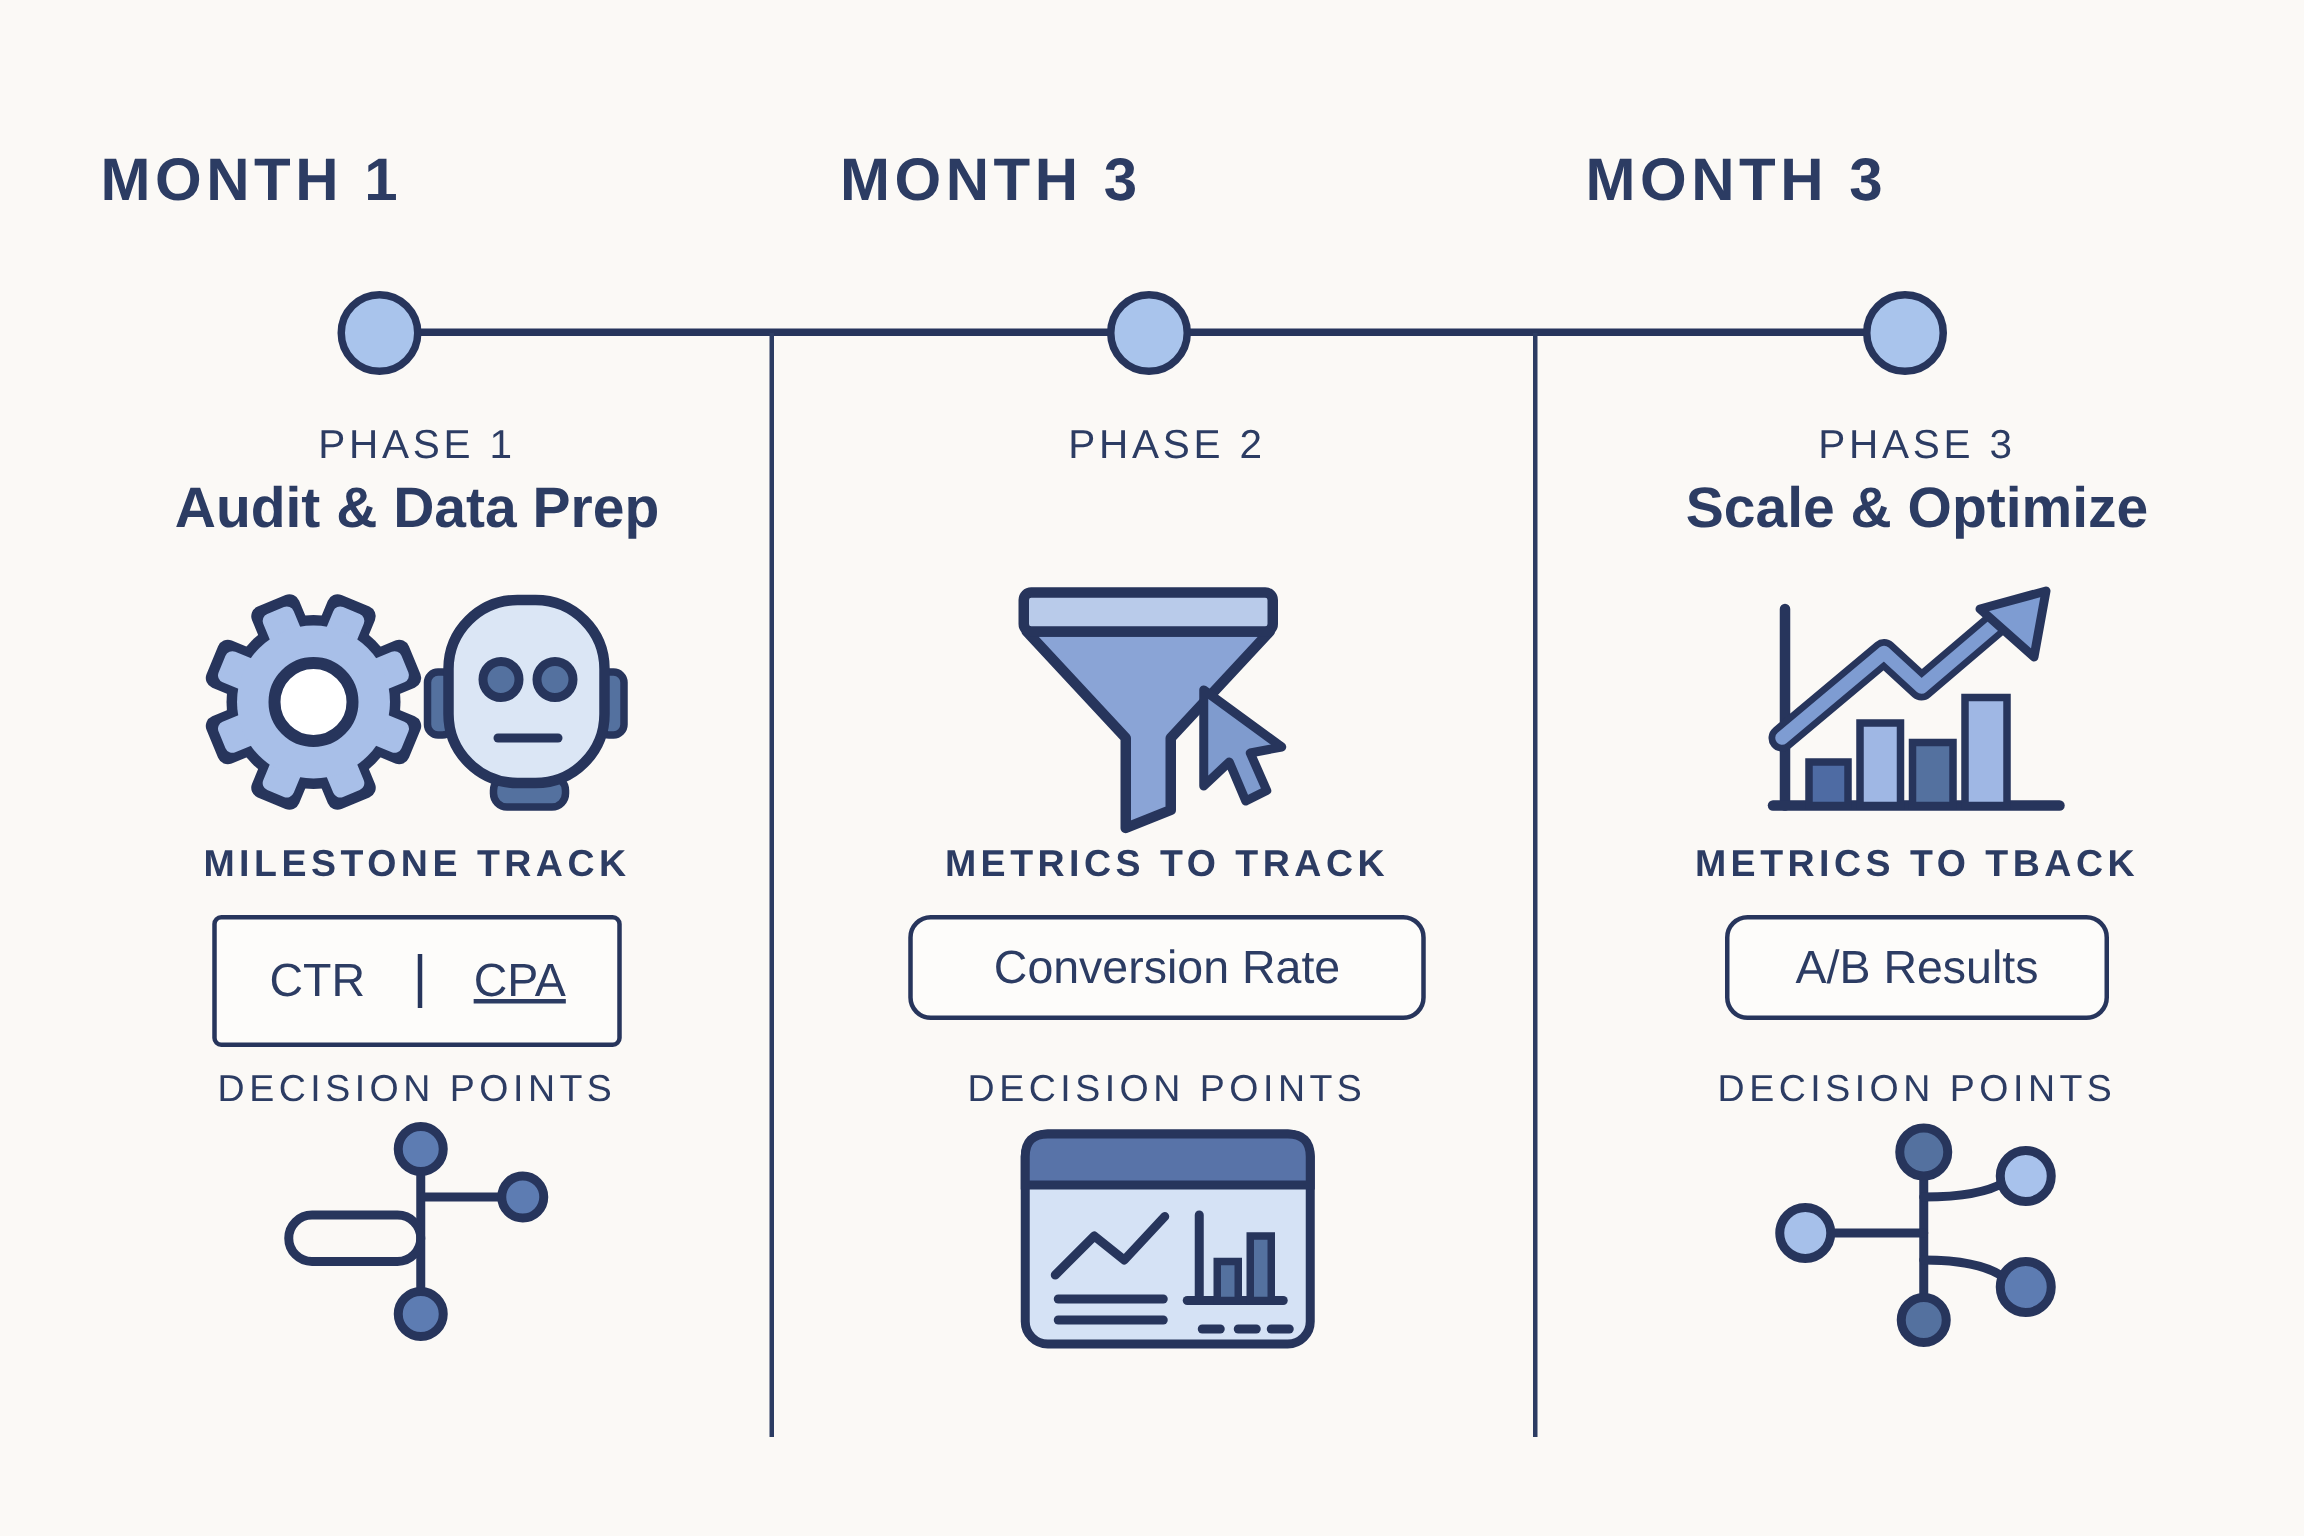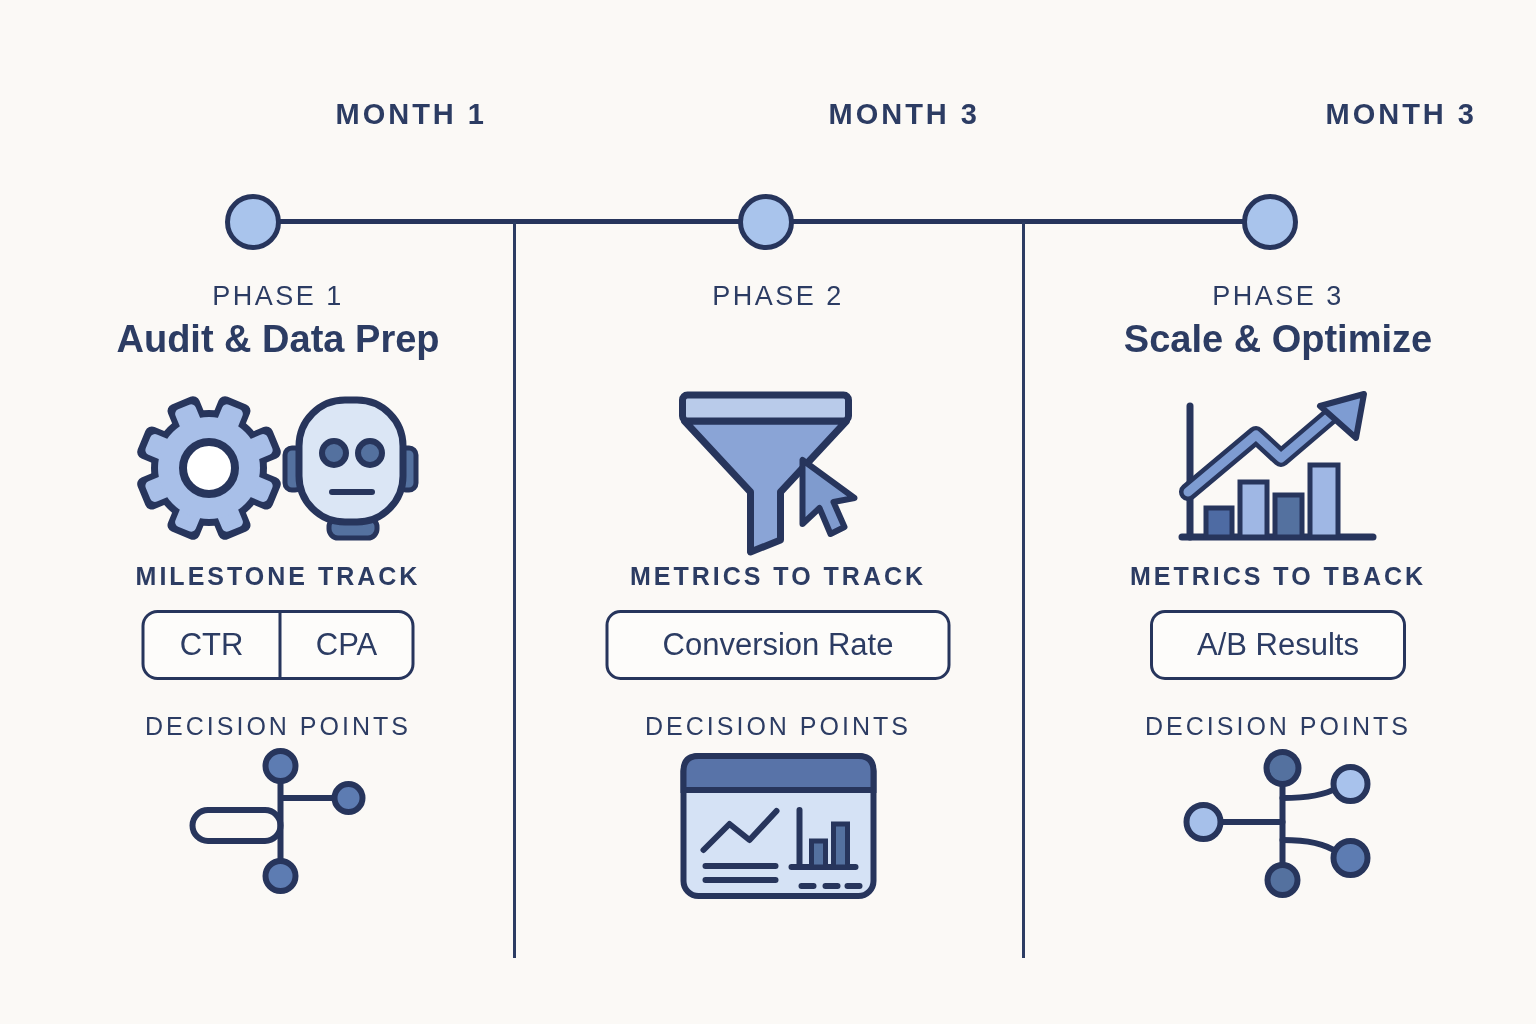--- a/index.html
+++ b/index.html
@@ -4,22 +4,22 @@
 <style>
   html,body{margin:0;padding:0;}
   body{
     width:1536px;height:1024px;position:relative;overflow:hidden;
     background:#fbf9f6;
     font-family:"Liberation Sans", sans-serif;
     color:#2c3c63;
   }
   
   .month-title{
-    position:absolute;top:98px;width:420px;text-align:right;
-    font-size:29px;font-weight:700;letter-spacing:3px;color:#2c3c63;
+    position:absolute;top:98px;width:420px;text-align:left;
+    font-size:40px;font-weight:700;letter-spacing:3px;color:#2c3c63;
   }
   
   .timeline-line{
     position:absolute;left:253px;top:219px;width:1017px;height:5px;
     background:#27355c;border-radius:3px;
   }
   .timeline-node{
     position:absolute;top:194px;width:56px;height:56px;border-radius:50%;
     background:#a9c4ec;border:5px solid #27355c;box-sizing:border-box;
   }
@@ -36,26 +36,26 @@
   .badge-row{top:610px;}
   .decision-header{top:712px;font-size:25px;font-weight:400;letter-spacing:3px;}
   .decision-icon{top:748px;}
   
   .badge{
     display:flex;align-items:center;justify-content:center;
     border:3.5px solid #27355c;border-radius:15px;height:70px;
     box-sizing:border-box;background:#fdfcfa;
     font-size:31px;font-weight:500;color:#2c3c63;
   }
-  .badge-group{display:flex;border:3.5px solid #27355c;border-radius:16px;height:70px;box-sizing:border-box;background:#fdfcfa;}
+  .badge-group{display:flex;border:3.5px solid #27355c;border-radius:6px;height:88px;box-sizing:border-box;background:#fdfcfa;align-items:center;}
   .badge-cell{
     display:flex;align-items:center;justify-content:center;
     font-size:31px;font-weight:500;color:#2c3c63;
   }
-  .badge-cell + .badge-cell{border-left:3.5px solid #27355c;}
+  .badge-cell + .badge-cell{border-left:3.5px solid #27355c;text-decoration:underline;}
   .badge-cell.w1{width:134px;}
   .badge-cell.w2{width:130px;}
   .badge-cell.w3{width:142px;}
   .badge.conversion{width:345px;}
   .badge.ab{width:256px;}
 </style>
 </head>
 <body>
 
 <div class="month-title" style="left:67px">MONTH 1</div>

